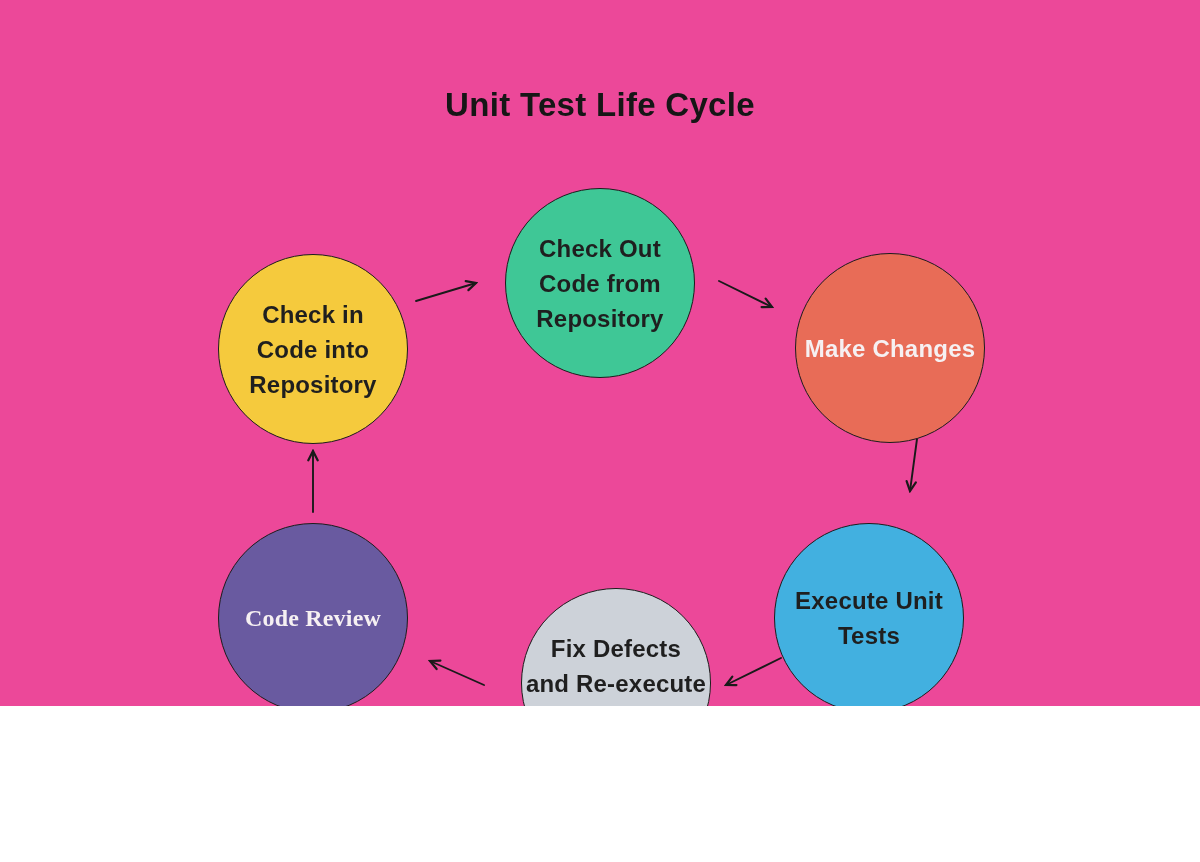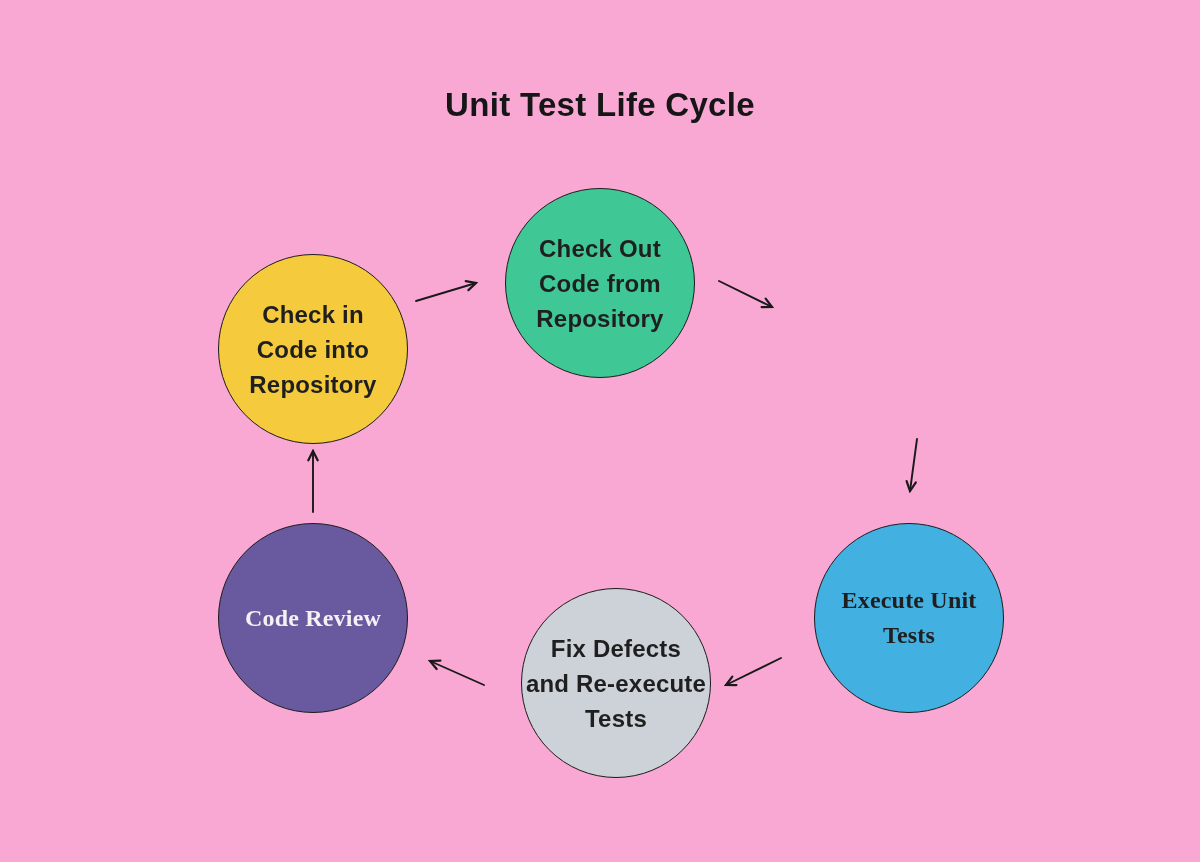--- a/index.html
+++ b/index.html
@@ -3,22 +3,22 @@
 <meta charset="utf-8">
 <style>
   html, body {
     margin: 0;
     padding: 0;
     font-family: "Liberation Sans", "DejaVu Sans", sans-serif;
   }
   .canvas {
     position: relative;
     width: 1200px;
-    height: 862px;
-    background: #f9a8d4;
+    height: 706px;
+    background: #ec4899;
     overflow: hidden;
   }
   .diagram-title {
     position: absolute;
     top: 86px;
     left: 0;
     width: 100%;
     margin: 0;
     text-align: center;
     font-size: 33px;
@@ -55,21 +55,21 @@
   .node .label {
     font-weight: 700;
     font-size: 24px;
     line-height: 35px;
     white-space: pre-line;
     letter-spacing: 0.2px;
   }
   
   .n0 { left: 505px; top: 188px; } 
   .n1 { left: 795px; top: 253px; } 
-  .n2 { left: 814px; top: 523px; font-family: Liberation Serif, serif; } 
+  .n2 { left: 774px; top: 523px; } 
   .n3 { left: 521px; top: 588px; text-align: center; } 
   .n4 { left: 218px; top: 523px; } 
   .n5 { left: 218px; top: 254px; } 
 </style>
 </head>
 <body>
 
 <div class="canvas">
 
   <h1 class="diagram-title">Unit Test Life Cycle</h1>
@@ -87,20 +87,23 @@
     <path d="M484,685 L430,661" marker-end="url(#ah)"></path>
     <path d="M313,512 L313,451" marker-end="url(#ah)"></path>
   </svg>
 
   <div class="node n0" style="background: rgb(63, 199, 150);">
     <span class="label" style="color: rgb(31, 31, 31);">Check Out
 Code from
 Repository</span>
   </div>
 
+  <div class="node n1" style="background: rgb(232, 108, 87);">
+    <span class="label" style="color: rgb(246, 240, 242);">Make Changes</span>
+  </div>
 
   <div class="node n2" style="background: rgb(66, 176, 224);">
     <span class="label" style="color: rgb(31, 31, 31);">Execute Unit
 Tests</span>
   </div>
 
   <div class="node n3" style="background: rgb(205, 210, 217);">
     <span class="label" style="color: rgb(31, 31, 31);">Fix Defects
 and Re-execute
 Tests</span>

